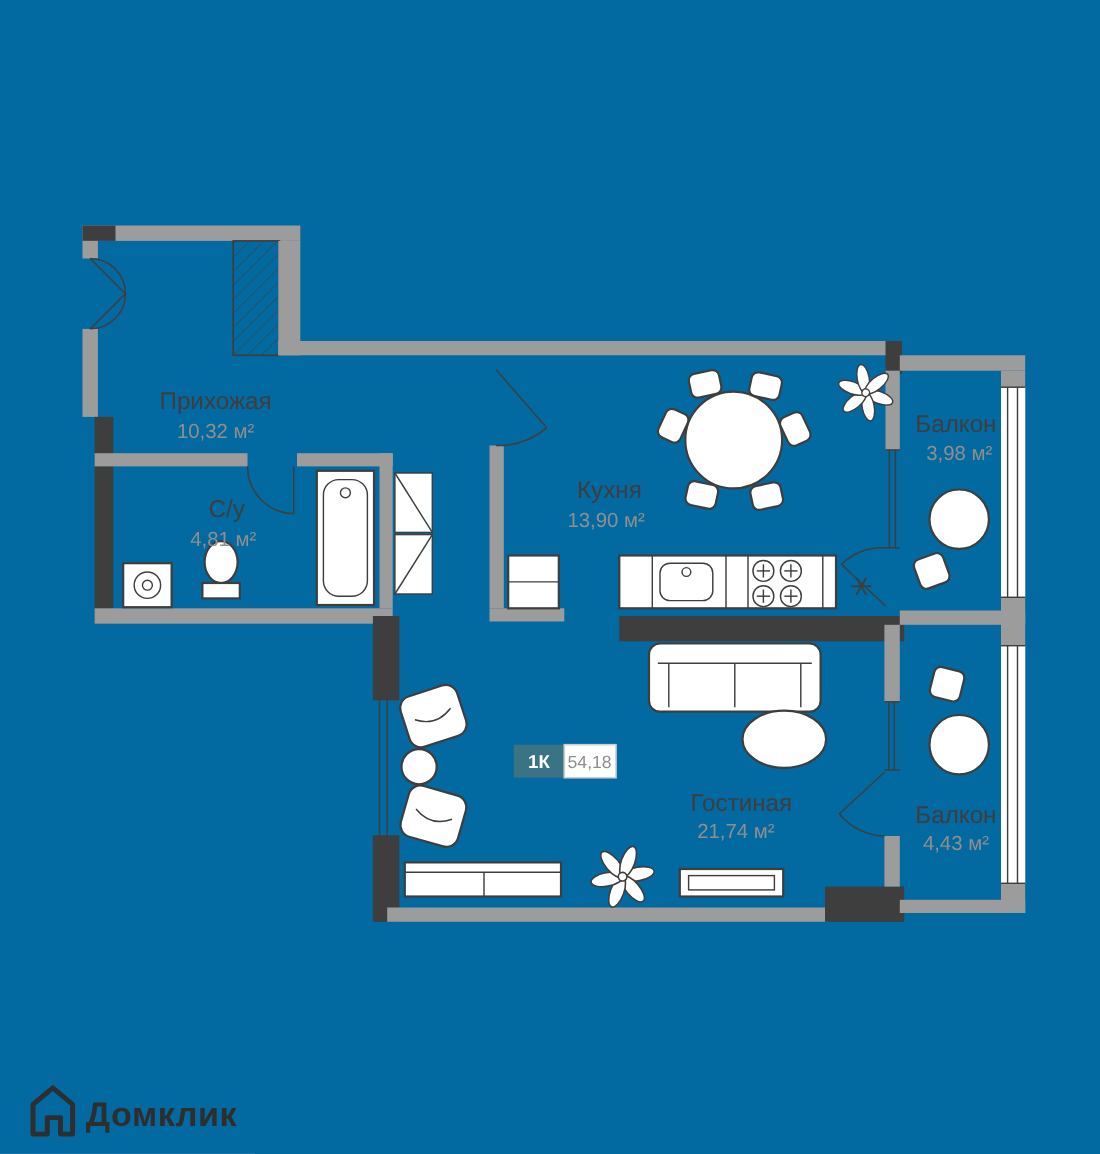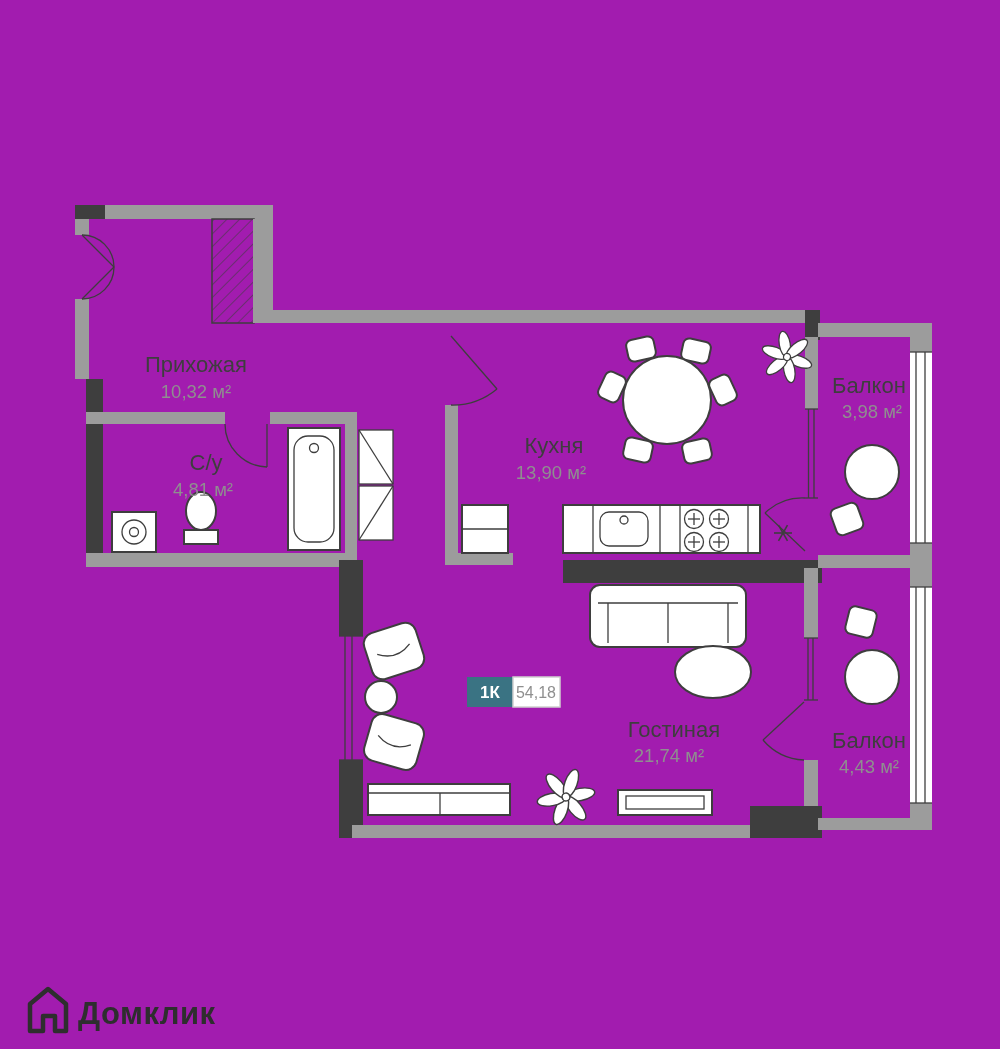--- a/index.html
+++ b/index.html
@@ -1,16 +1,16 @@
 <!DOCTYPE html>
 <html><head>
 <meta charset="utf-8">
 <style>
   html,body{margin:0;padding:0;background:#fff;}
-  .page{position:relative;width:1000px;height:1049px;background:#a21caf;overflow:hidden;
+  .page{position:relative;width:1000px;height:1049px;background:#0369a1;overflow:hidden;
         font-family:"Liberation Sans",sans-serif;}
   svg{position:absolute;left:0;top:0;}
   .wall{fill:#9c9c9c;}
   .dark{fill:#3e3e3e;}
   .ln{stroke:#3e3e3e;fill:none;stroke-width:1.6;}
   .thin{stroke:#3e3e3e;fill:none;stroke-width:1.3;}
   .furn{fill:#ffffff;stroke:#3e3e3e;stroke-width:2;}
   .furn-thin{fill:#ffffff;stroke:#3e3e3e;stroke-width:1.3;}
   text{font-family:"Liberation Sans", sans-serif;}
   .room-name{font-size:22px;fill:#3e3e3e;}

